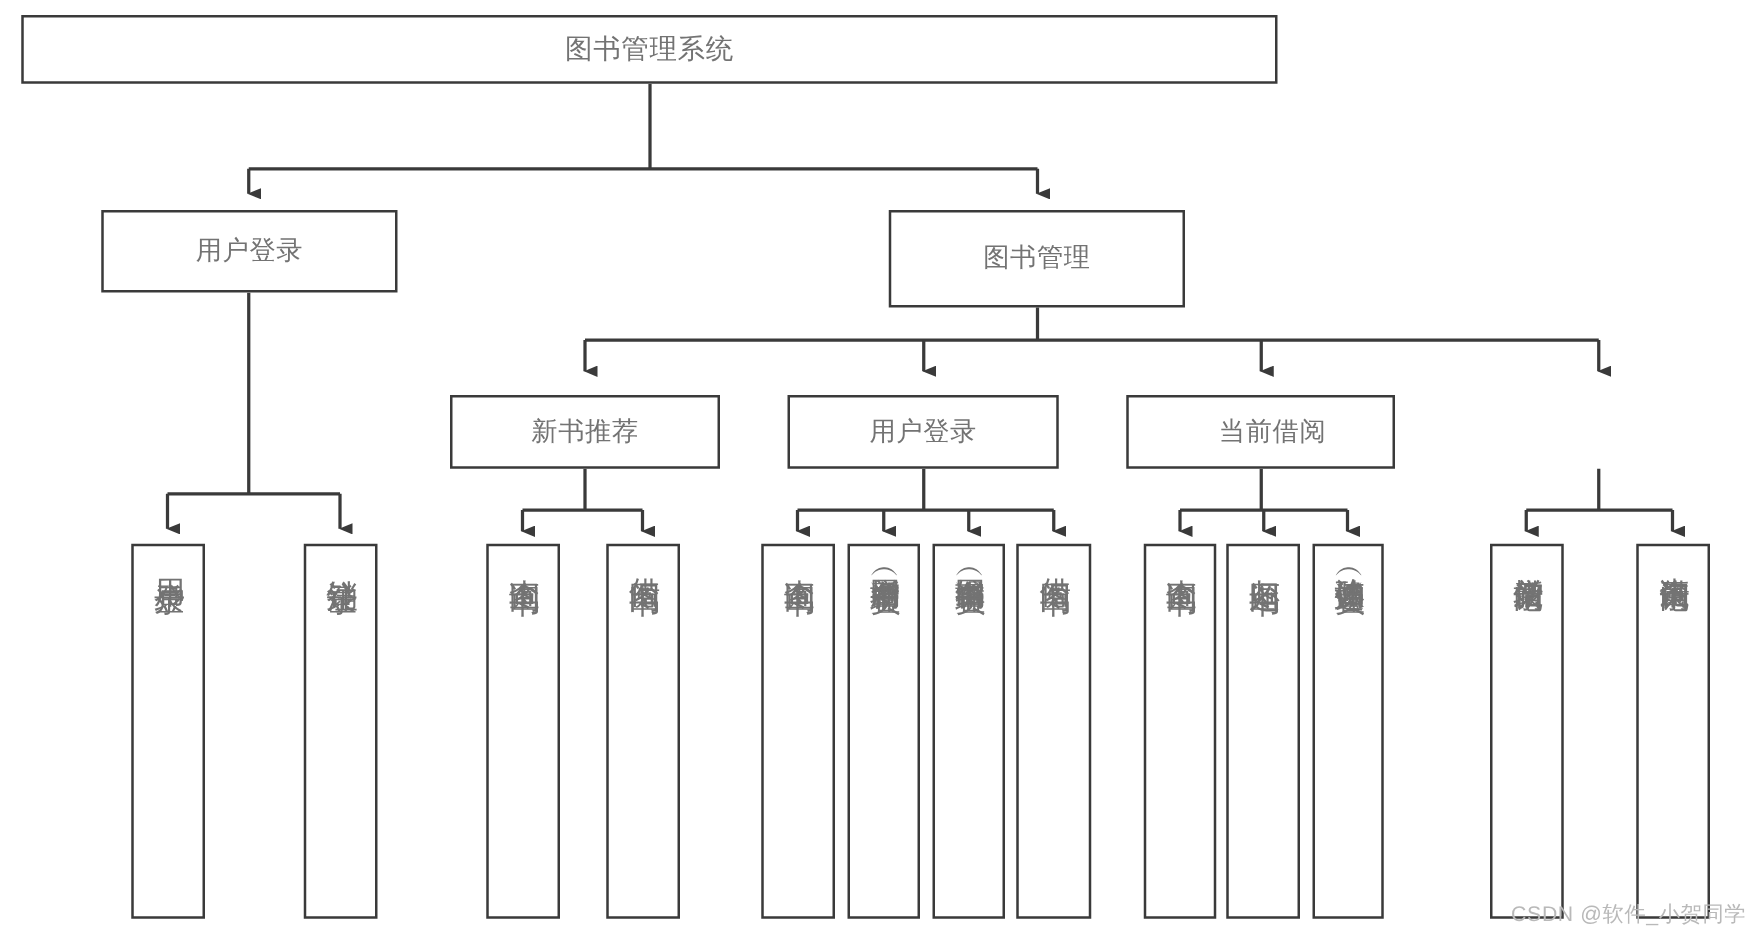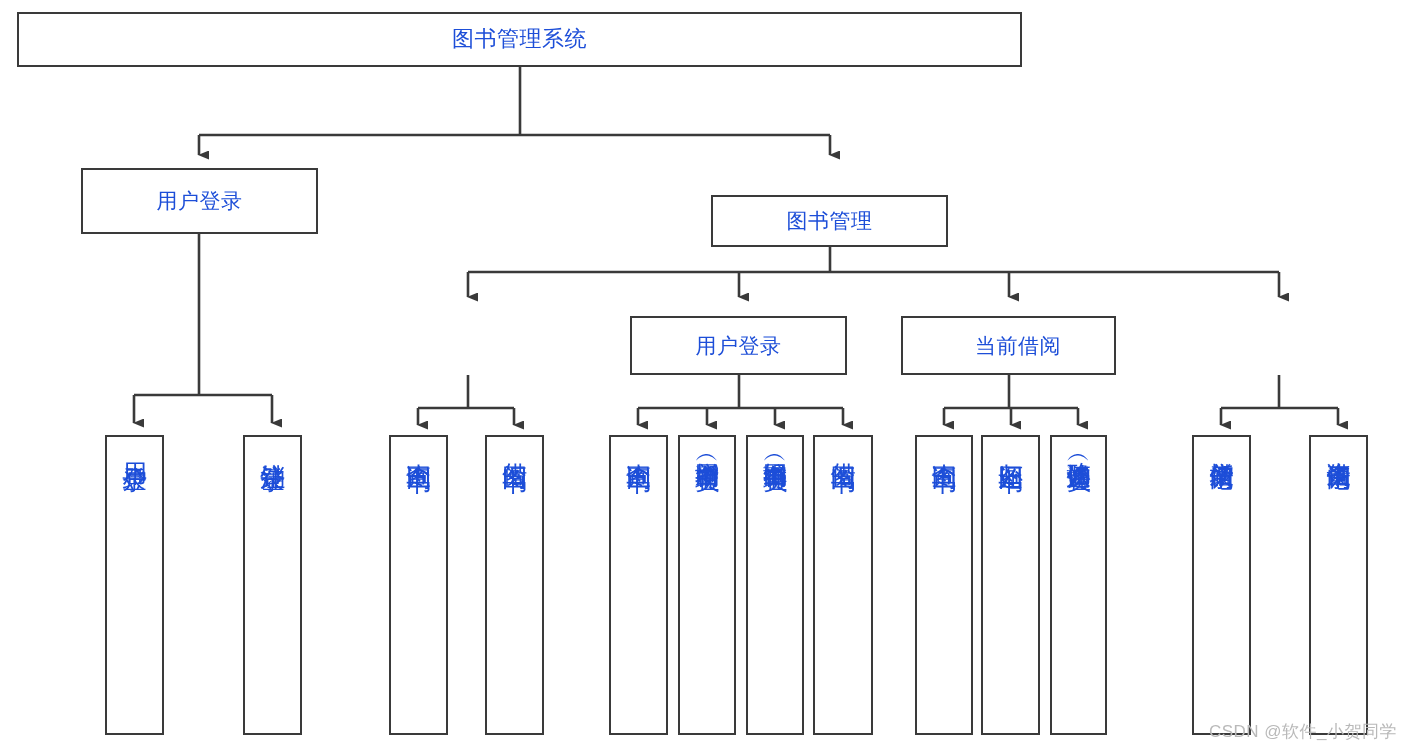--- a/index.html
+++ b/index.html
@@ -21,21 +21,21 @@
     display:flex;
     align-items:center;
     justify-content:center;
     color:#2a2a2a;
   }
   .node .label{
     display:block;
     text-align:center;
     line-height:1.22;
     letter-spacing:0.5px;
-    color:#1d4ed8;
+    color:#737373;
   }
   
   .node.h .label{
     writing-mode:horizontal-tb;
     font-size:21px;
   }
   .node.root .label{font-size:22px;}
   
   .node.v{
     align-items:flex-start;
@@ -117,24 +117,27 @@
     </g>
   </svg>
 
   <div class="node h root" style="left:17px;top:12px;width:1005px;height:55px;">
     <span class="label">图书管理系统</span>
   </div>
 
   <div class="node h" style="left:81px;top:168px;width:237px;height:66px;">
     <span class="label">用户登录</span>
   </div>
-  <div class="node h" style="left:711px;top:168px;width:237px;height:52px;margin-top:27px;">
+  <div class="node h" style="left:711px;top:168px;width:237px;height:78px;">
     <span class="label">图书管理</span>
   </div>
 
+  <div class="node h" style="left:360px;top:316px;width:216px;height:59px;">
+    <span class="label">新书推荐</span>
+  </div>
   <div class="node h" style="left:630px;top:316px;width:217px;height:59px;">
     <span class="label">用户登录</span>
   </div>
   <div class="node h" style="left:901px;top:316px;width:215px;height:59px;padding-left:19px;">
     <span class="label">当前借阅</span>
   </div>
 
   <div class="node v" style="left:105px;top:435px;width:59px;height:300px;">
     <span class="label">用户登录</span>
   </div>

